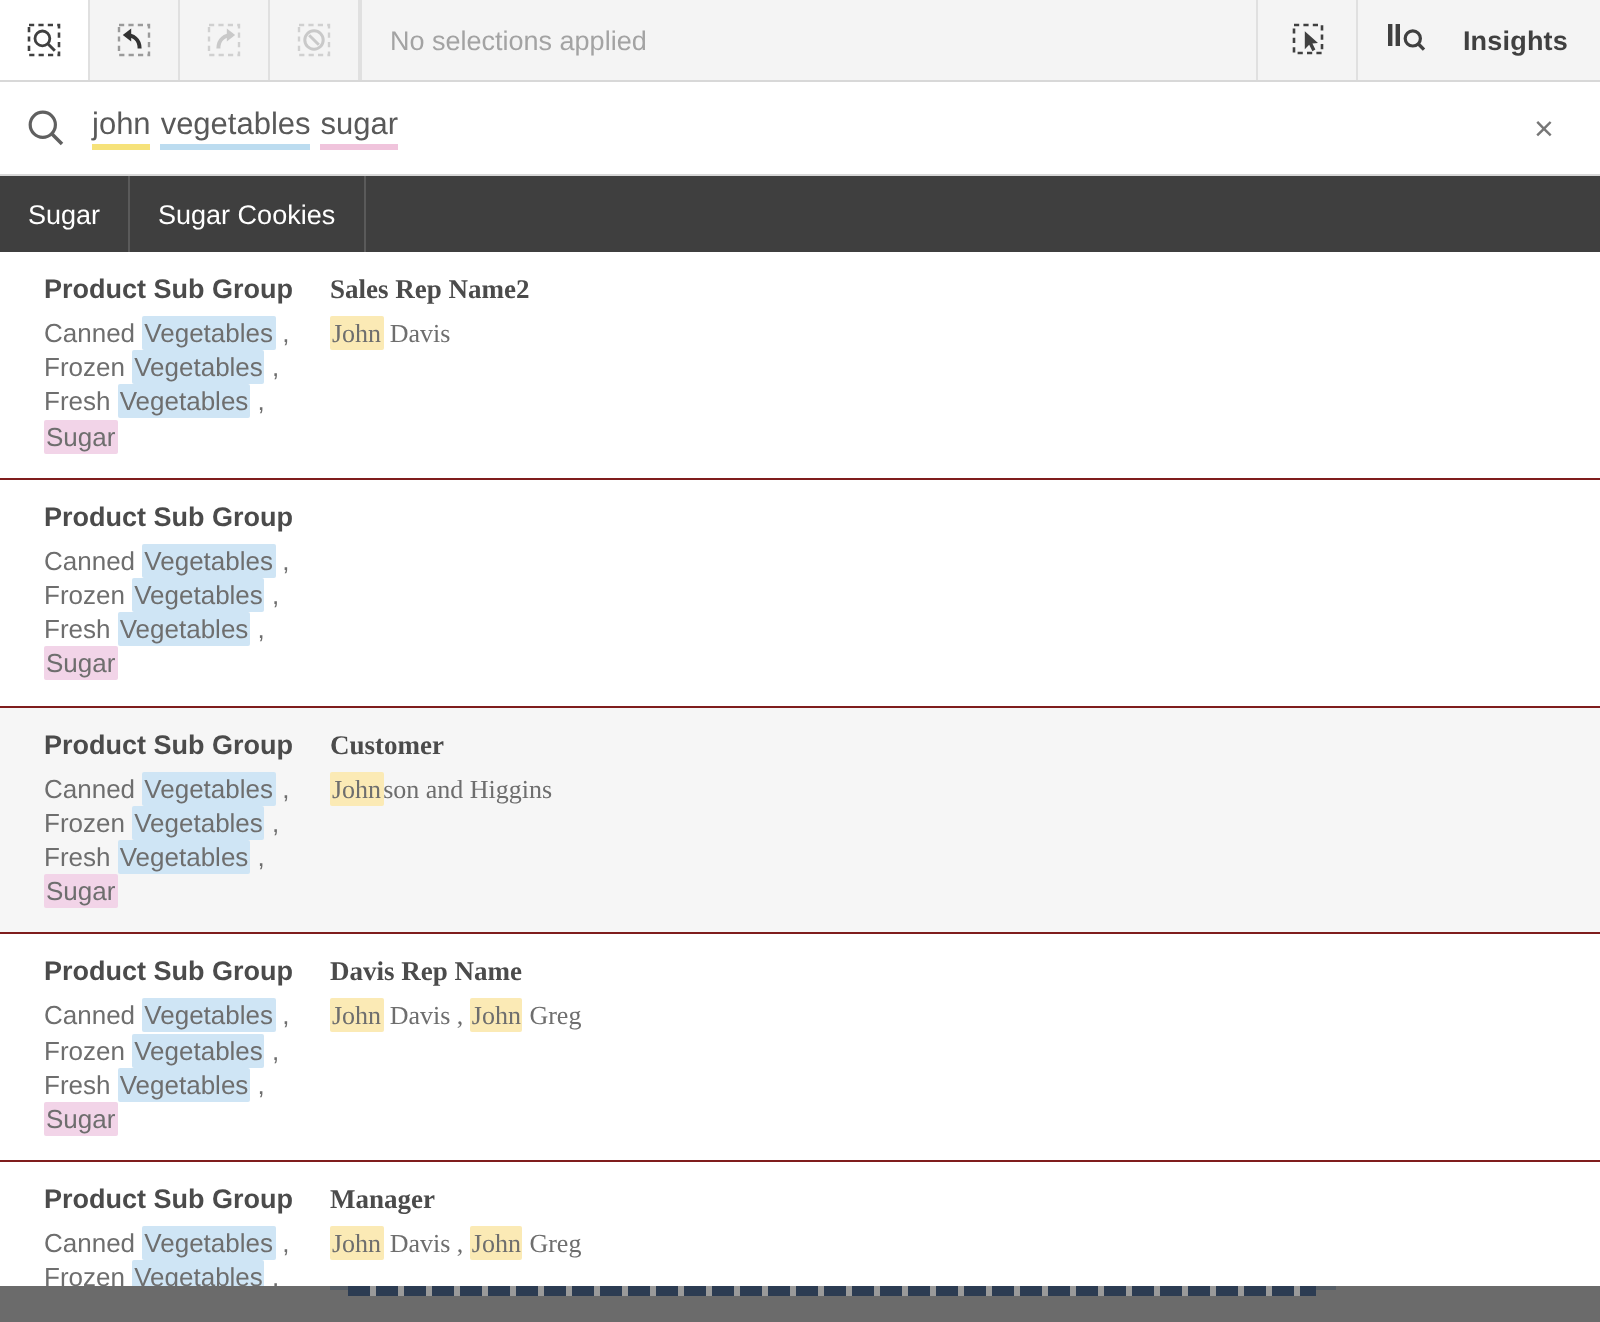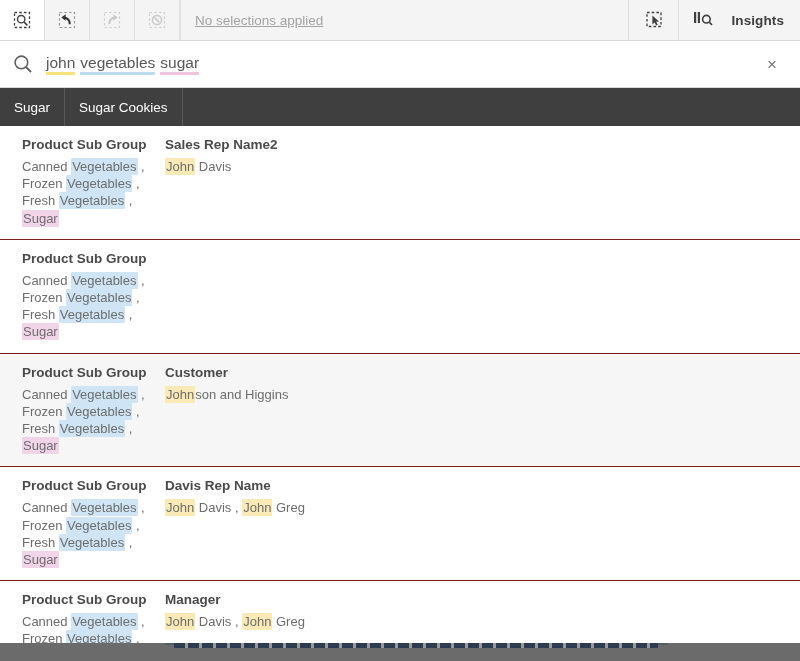--- a/index.html
+++ b/index.html
@@ -41,21 +41,20 @@
   .sel-status {
     flex: 1;
     display: flex;
     align-items: center;
     padding-left: 14px;
     font-size: 13.5px;
     color: #a3a3a3;
     background: #f4f4f4;
     border-left: 1px solid #e0e0e0;
     box-sizing: border-box;
-    text-decoration: underline;
   }
   .tool-btn.right-sep {
     border-left: 1px solid #e0e0e0;
     border-right: none;
     width: 50px;
   }
   .insights-btn {
     display: flex;
     align-items: center;
     gap: 16px;
@@ -146,21 +145,21 @@
     padding: 10px 0 12px 0;
     border-bottom: 1px solid #7f1d1d;
     box-sizing: border-box;
     min-height: 92px;
   }
   .result-row.hovered { background: #f6f6f6; }
   .col {
     box-sizing: border-box;
   }
   .col-left  { width: 165px; padding-left: 22px; }
-  .col-right { flex: 1; padding-left: 0; }
+  .col-right { flex: 1; padding-left: 0; font-family: Liberation Serif, serif; }
   .col-title {
     font-size: 13.5px;
     font-weight: bold;
     color: #4b4b4b;
     margin-bottom: 4px;
     line-height: 18px;
   }
   .col-values {
     font-size: 13px;
     color: #6e6e6e;

